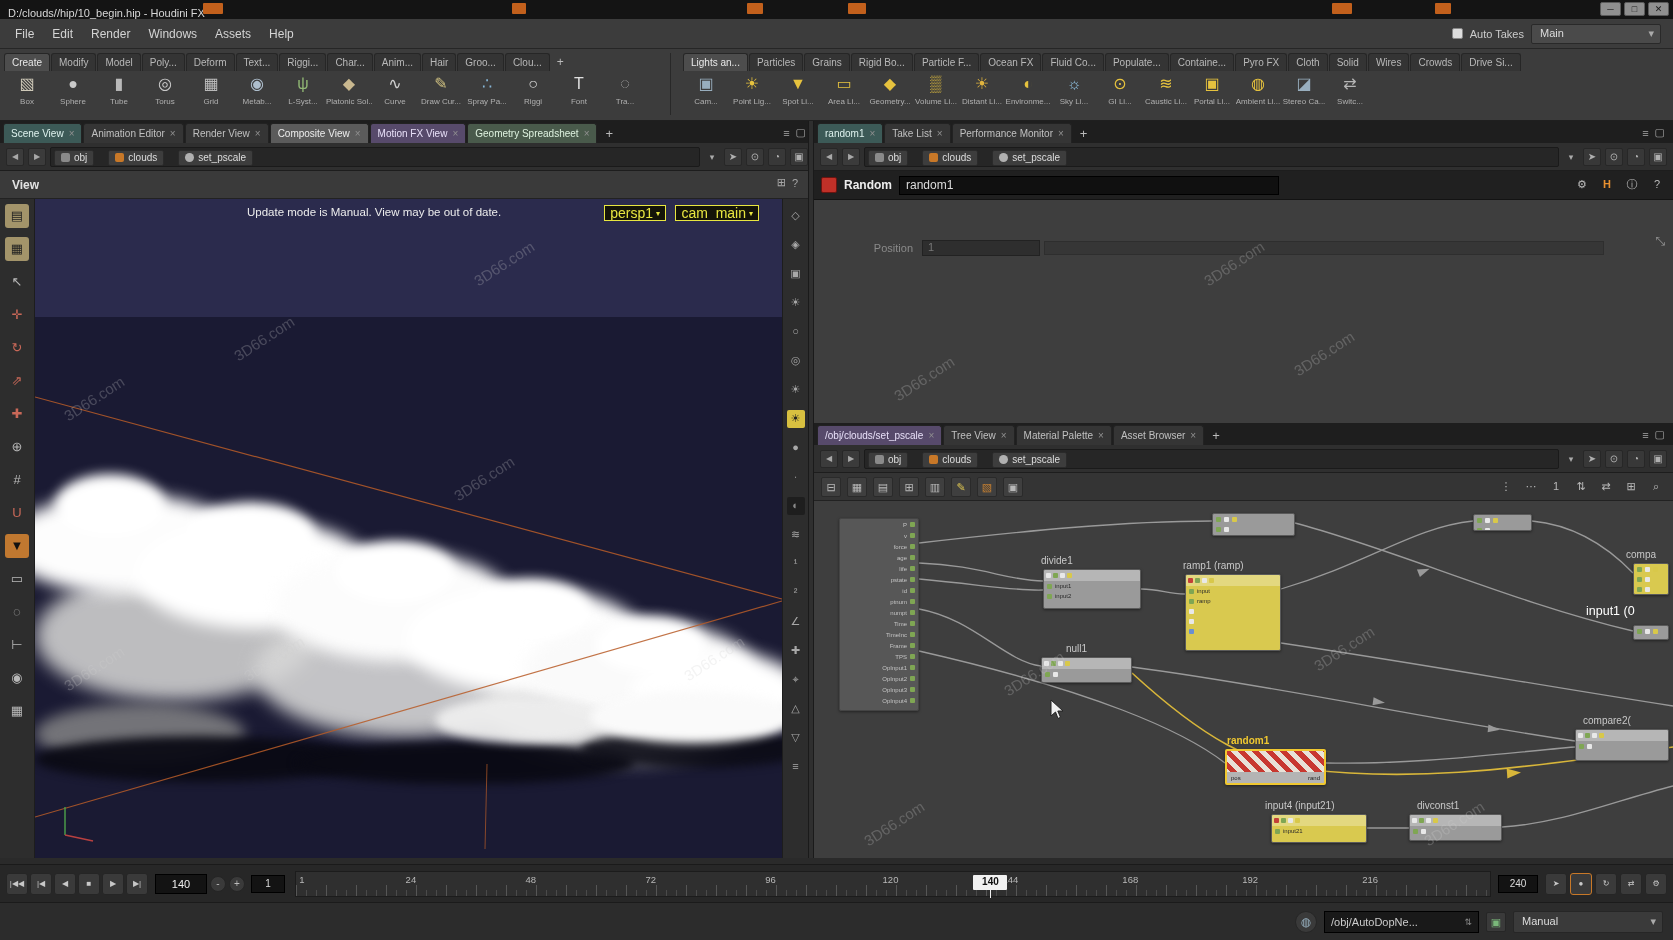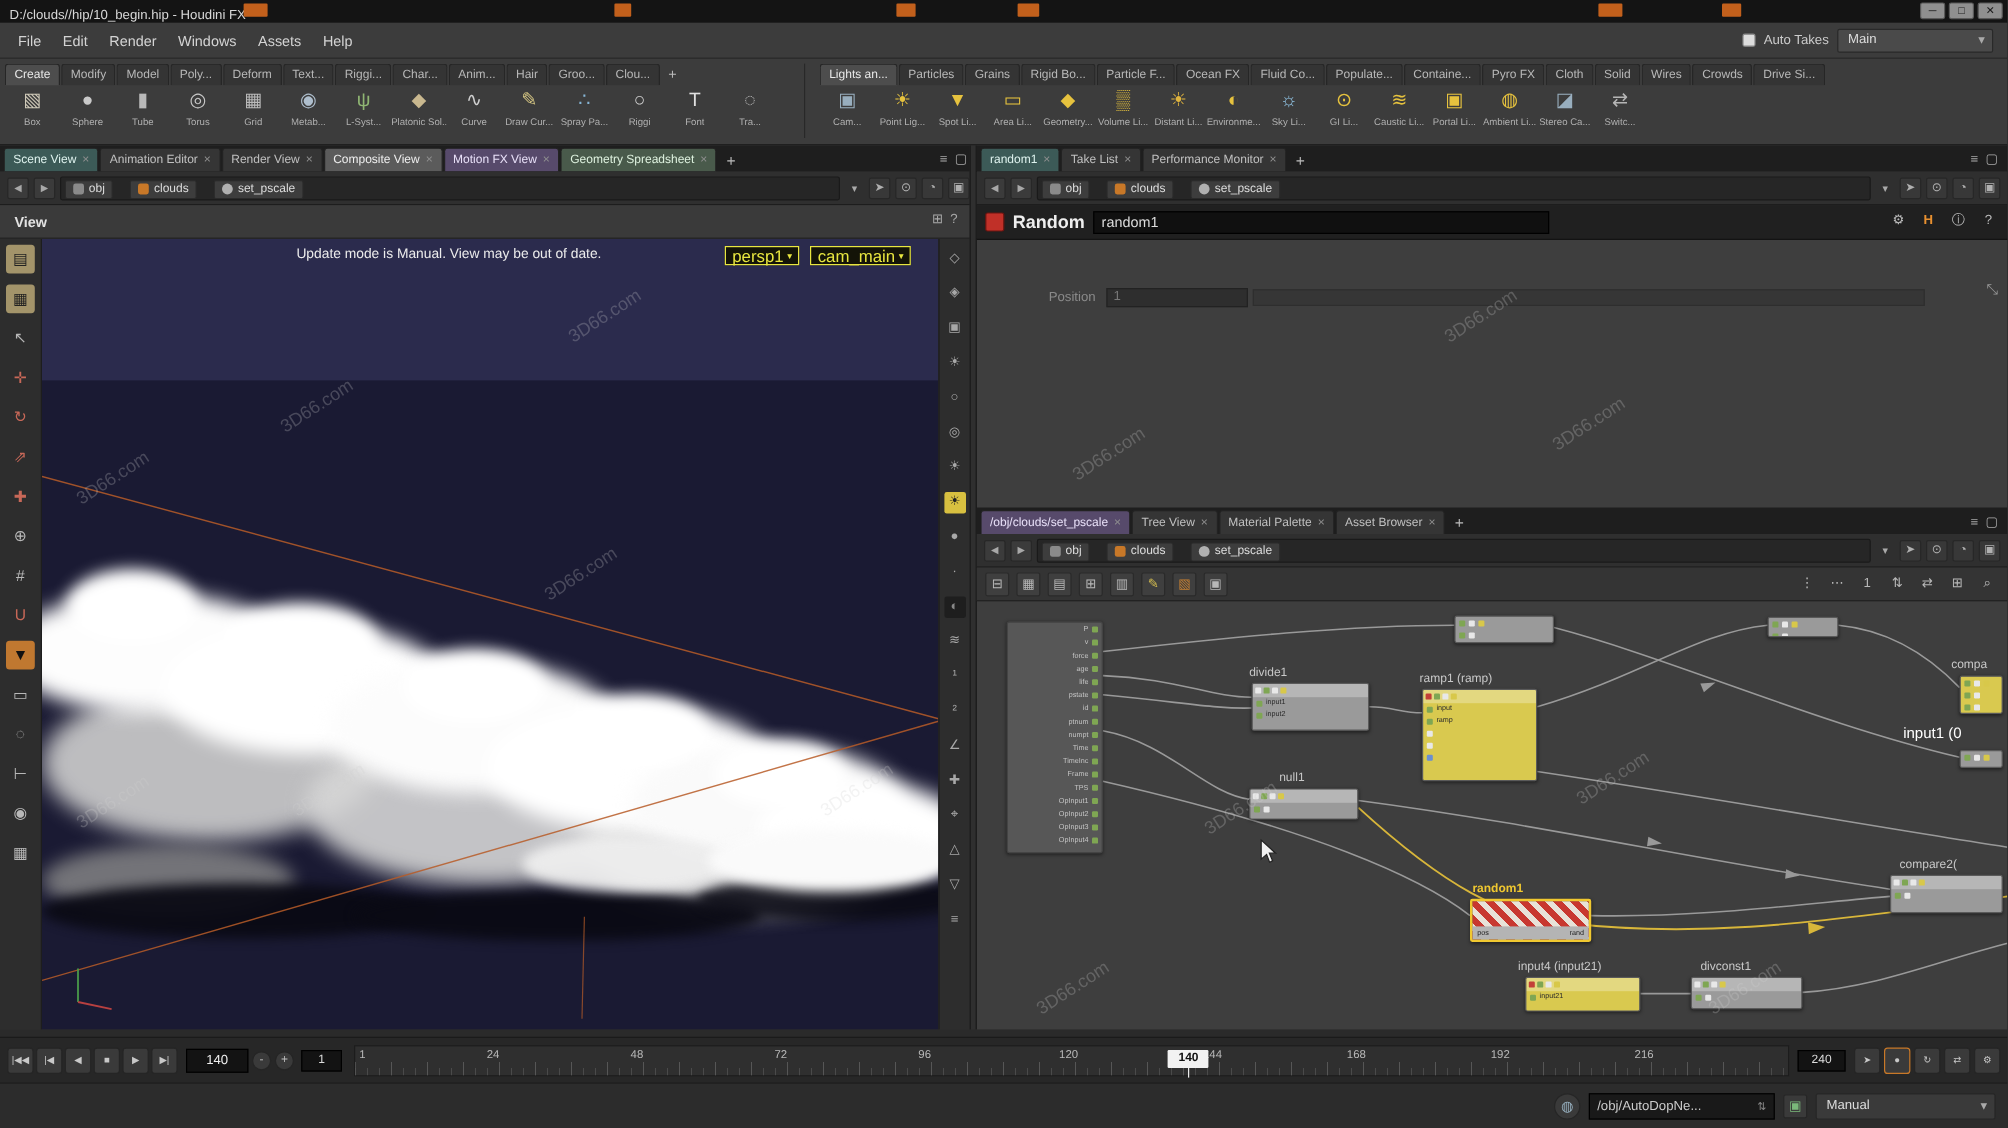--- a/index.html
+++ b/index.html
@@ -74,21 +74,21 @@
 .lt-ico.s-orange{background:#c07830;color:#111}
 #vp-toolbar{position:absolute;left:782px;top:199px;width:26px;height:659px;background:#2d2d2d;border-left:1px solid #1d1d1d;display:flex;flex-direction:column;align-items:center;padding-top:8px;gap:11px;z-index:2}
 .vt-ico{width:18px;height:18px;font-size:11px;line-height:17px;text-align:center;color:#a8a8a8;border-radius:2px;flex:0 0 auto}
 .vt-ico.s-yellow{background:#d8c040;color:#222}
 .vt-ico.s-pressed{background:#1e1e1e;color:#888}
 #pane-divider{position:absolute;left:808px;top:121px;width:6px;height:737px;background:#2f2f2f;border-left:1px solid #1a1a1a;border-right:1px solid #1a1a1a;z-index:4}
 #bottom-gap{position:absolute;left:0;top:858px;width:100%;height:6px;background:#2a2a2a;z-index:4}
 
 #param-header{position:absolute;left:814px;top:171px;width:859px;height:29px;background:#202020;border-bottom:1px solid #131313;display:flex;align-items:center;padding:0 7px;gap:7px;z-index:4}
 #node-type-ico{width:16px;height:16px;background:#c03028;border:1px solid #6a1410;border-radius:2px}
-#node-type-label{font-size:15px;font-weight:bold;color:#eee}
+#node-type-label{font-size:12px;font-weight:bold;color:#eee}
 #node-name{width:380px;height:19px;background:#101010;border:1px solid #000;color:#ddd;font-size:12px;padding:1px 6px}
 #param-header-icons{margin-left:auto;display:flex;gap:7px}
 .ph-ico{width:18px;height:18px;text-align:center;line-height:17px;font-size:11px;color:#bbb}
 .ph-ico.org{color:#e89030;font-weight:bold}
 #param-pane{position:absolute;left:814px;top:200px;width:859px;height:223px;background:#3e3e3e;z-index:1}
 .prow{position:absolute;left:0;width:100%;height:20px;display:flex;align-items:center}
 .plabel{width:108px;text-align:right;font-size:11px;color:#ccc;padding-right:9px;flex:0 0 auto}
 .plabel.dim{color:#8a8a8a}
 #signature-dd{width:242px;height:18px;background:#232323;border:1px solid #191919;border-radius:2px;font-size:11px;color:#ddd;padding:1px 6px;white-space:nowrap;overflow:hidden}
 .spin{width:12px;height:18px;background:#2c2c2c;border:1px solid #191919;border-left:none;display:flex;flex-direction:column;align-items:center;justify-content:center;color:#999}

